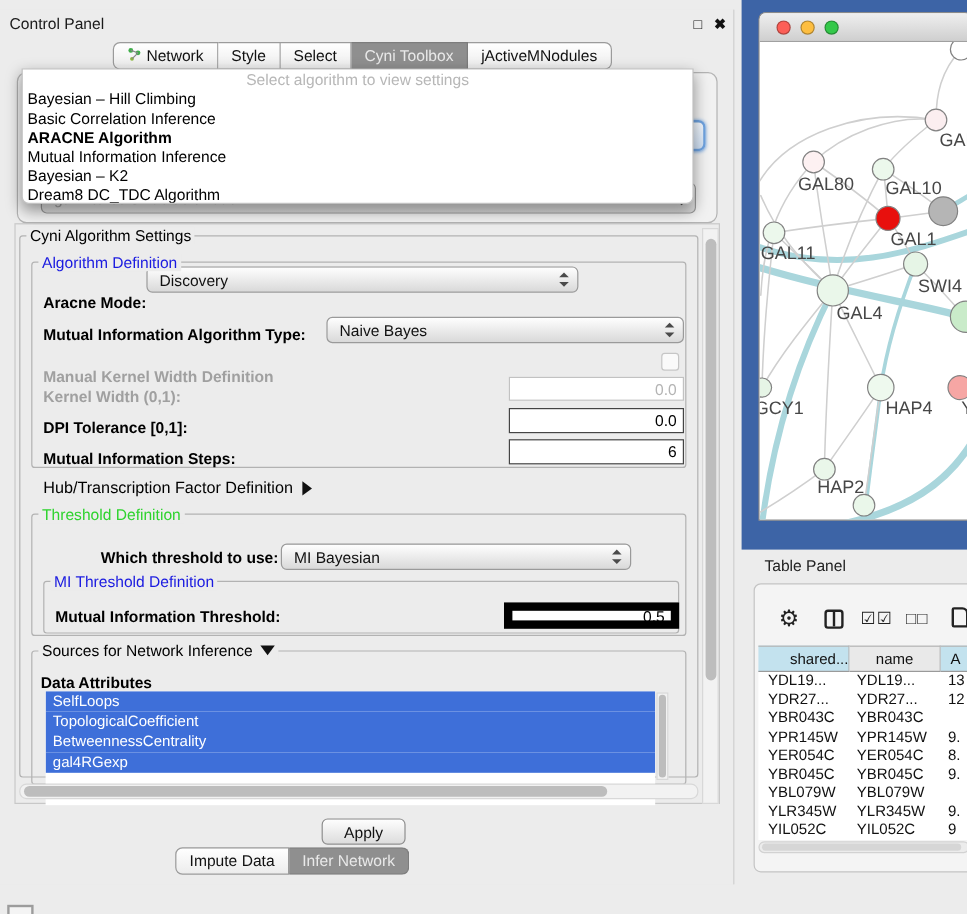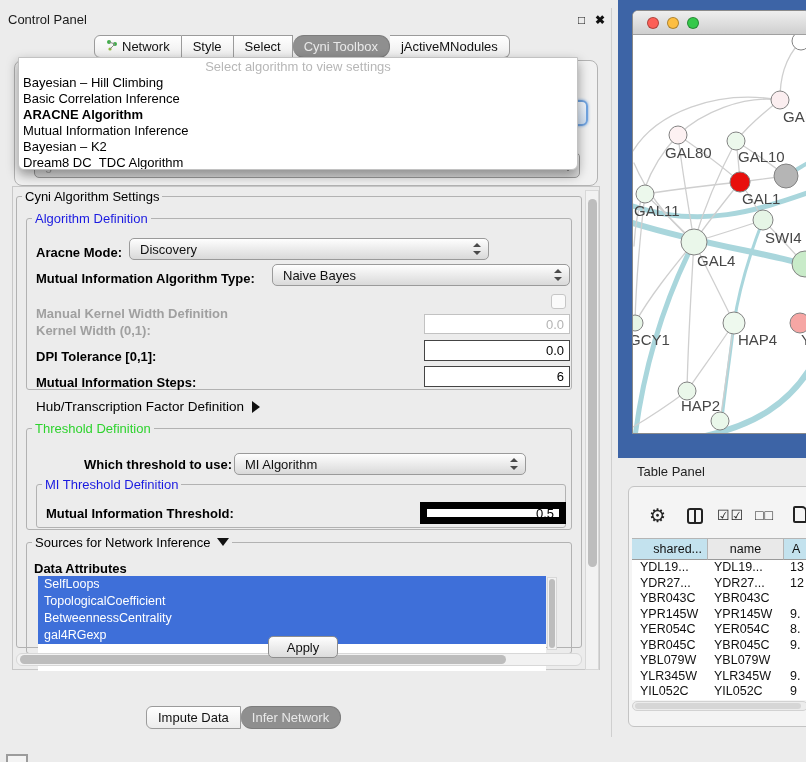--- a/index.html
+++ b/index.html
@@ -11,21 +11,21 @@
   #control-panel { position:absolute; left:0; top:8px; width:612px; height:729px; background:#ececec; border-right:1px solid #cfcfcf; }
   .cp-title { position:absolute; left:8px; top:4px; font-size:13px; color:#1a1a1a; }
   .win-btn { position:absolute; top:5px; font-size:12px; color:#111; font-weight:bold; cursor:default; }
 
   
   .tabrow { position:absolute; display:inline-flex; height:23px; }
   .tab { display:flex; align-items:center; gap:4px; padding:0 11px; font-size:13px; color:#111;
          background:linear-gradient(#ffffff,#ececec); border:1px solid #9b9b9b; border-left:none; }
   .tab:first-child { border-left:1px solid #9b9b9b; border-radius:6px 0 0 6px; }
   .tab:last-child { border-radius:0 6px 6px 0; }
-  .tab.sel { background:#8f8f8f; color:#e9e9e9; border-color:#7d7d7d;border-radius:11px; }
+  .tab.sel { background:#8f8f8f; color:#e9e9e9; border-color:#7d7d7d; }
 
   
   #behind-panel { position:absolute; left:14px; top:52px; width:584px; height:126px; background:#f1f1f1; border:1px solid #b3b3b3; border-radius:8px; z-index:1; }
   #focus-combo-frag { position:absolute; left:566px; top:92px; width:22px; height:26px; border:2px solid #6fa3e0; border-radius:6px; background:linear-gradient(#f4f9ff,#cfe0f4); box-shadow:0 0 3px #6fa3e0; z-index:2; }
   .combo { position:absolute; border:1px solid #9a9a9a; border-radius:5px; background:linear-gradient(#fefefe,#d9d9d9);
            font-size:13px; color:#111; display:flex; align-items:center; padding-left:10px; }
   .combo.ghost { color:#a2a2a2; z-index:2; }
   .arrows { position:absolute; right:6px; top:50%; width:9px; height:12px; transform:translateY(-50%); }
   .arrows::before { content:""; position:absolute; left:0; top:0; border-left:4px solid transparent; border-right:4px solid transparent; border-bottom:4px solid #4a4a4a; }
   .arrows::after  { content:""; position:absolute; left:0; bottom:0; border-left:4px solid transparent; border-right:4px solid transparent; border-top:4px solid #4a4a4a; }
@@ -142,21 +142,21 @@
 
     <div id="settings-outer"></div>
 
     <div class="grp" style="left:16px; top:188px; width:566px; height:452px;"></div>
     <div class="legend" style="left:22px; top:181px; color:#000;">Cyni Algorithm Settings</div>
 
     <div class="grp" style="left:26px; top:210px; width:546px; height:172px;"></div>
     <div class="legend" style="left:32px; top:203px; color:#1a1ae0;">Algorithm Definition</div>
 
     <div class="lbl" style="left:36px; top:237px;">Aracne Mode:</div>
-    <div class="combo" style="left:122px; top:230px; width:360px; height:22px;margin-left:7px;">
+    <div class="combo" style="left:122px; top:214px; width:360px; height:22px;">
       <span>Discovery</span>
       <span class="arrows"></span>
     </div>
 
     <div class="lbl" style="left:36px; top:263px;">Mutual Information Algorithm Type:</div>
     <div class="combo" style="left:272px; top:256px; width:298px; height:22px;">
       <span>Naive Bayes</span>
       <span class="arrows"></span>
     </div>
 
@@ -174,21 +174,21 @@
 
     <div class="lbl" style="left:36px; top:391px; font-weight:normal; font-size:13.5px;">
       <span>Hub/Transcription Factor Definition</span><span class="tri-r"></span>
     </div>
 
     <div class="grp" style="left:26px; top:420px; width:546px; height:102px;"></div>
     <div class="legend" style="left:32px; top:413px; color:#2ed32e;">Threshold Definition</div>
 
     <div class="lbl" style="left:84px; top:449px;">Which threshold to use:</div>
     <div class="combo" style="left:234px; top:445px; width:292px; height:22px;">
-      <span>MI Algorithm</span>
+      <span>MI Bayesian</span>
       <span class="arrows"></span>
     </div>
 
     <div class="grp" style="left:36px; top:476px; width:530px; height:44px;"></div>
     <div class="legend" style="left:42px; top:469px; color:#1a1ae0;">MI Threshold Definition</div>
 
     <div class="lbl" style="left:46px; top:498px;">Mutual Information Threshold:</div>
     <div class="tfield mid" style="left:420px; top:494px; width:146px; height:22px;">0.5</div>
 
     <div class="grp" style="left:26px; top:534px; width:546px; height:112px;"></div>
@@ -206,21 +206,21 @@
       <div class="sbthumb" style="left:1px; top:1px; width:6px; height:69px;"></div>
     </div>
 
     <div class="sbv" style="left:585px; top:182px; width:14px; height:480px;">
       <div class="sbthumb" style="left:2px; top:8px; width:9px; height:368px;"></div>
     </div>
     <div class="sbv" style="left:16px; top:645px; width:566px; height:13px; border-radius:6px;">
       <div class="sbthumb" style="left:3px; top:1px; width:486px; height:9px;"></div>
     </div>
 
-    <div class="btn" style="left:268px; top:628px; width:70px; height:22px;">Apply</div>
+    <div class="btn" style="left:268px; top:674px; width:70px; height:22px;">Apply</div>
 
     <div class="tabrow" style="left:146px; top:698px;">
       <div class="tab">
           <span>Impute Data</span>
         </div>
       <div class="tab sel">
           <span>Infer Network</span>
         </div>
     </div>
   </div>
@@ -299,21 +299,21 @@
   <div id="tp-outer">
     <div class="tp-icon" style="left:20px; top:17px; font-size:19px;">⚙</div>
     <div class="tp-icon" style="left:58px; top:21px;" id="cols-icon">
         <span></span>
       </div>
     <div class="tp-icon" style="left:88px; top:20px; font-size:14px; letter-spacing:1px;">☑☑</div>
     <div class="tp-icon" style="left:126px; top:20px; font-size:14px; letter-spacing:1px;">□□</div>
     <div class="tp-icon" style="left:164px; top:19px;" id="doc-icon"></div>
   </div>
 
-  <div class="th" style="left:632px; width:76px; background:#c3e2ee; justify-content:flex-end; padding-right:5px;">
+  <div class="th" style="left:632px; width:76px; background:#c3e2ee; justify-content:flex-end; ">
       <span>shared...</span>
     </div>
   <div class="th" style="left:708px; width:76px; background:#e9e9e9; justify-content:center;">
       <span>name</span>
     </div>
   <div class="th" style="left:784px; width:40px; background:#c3e2ee; padding-left:8px;">
       <span>A</span>
     </div>
 
   <div id="table-body">

